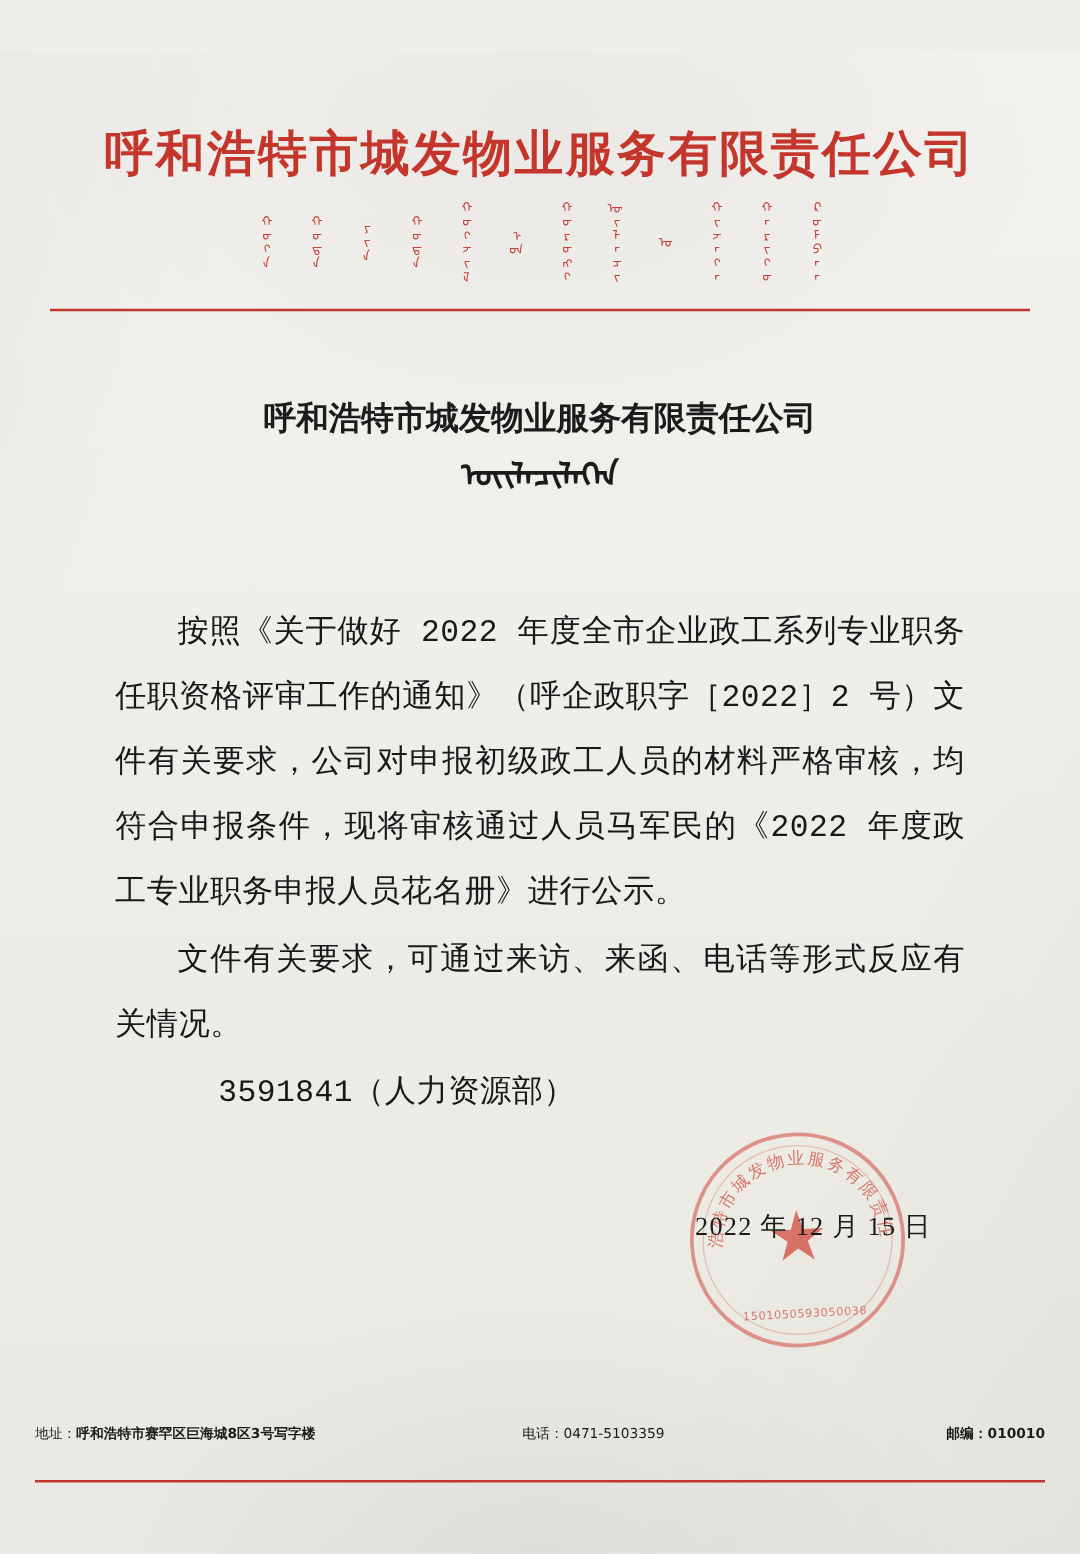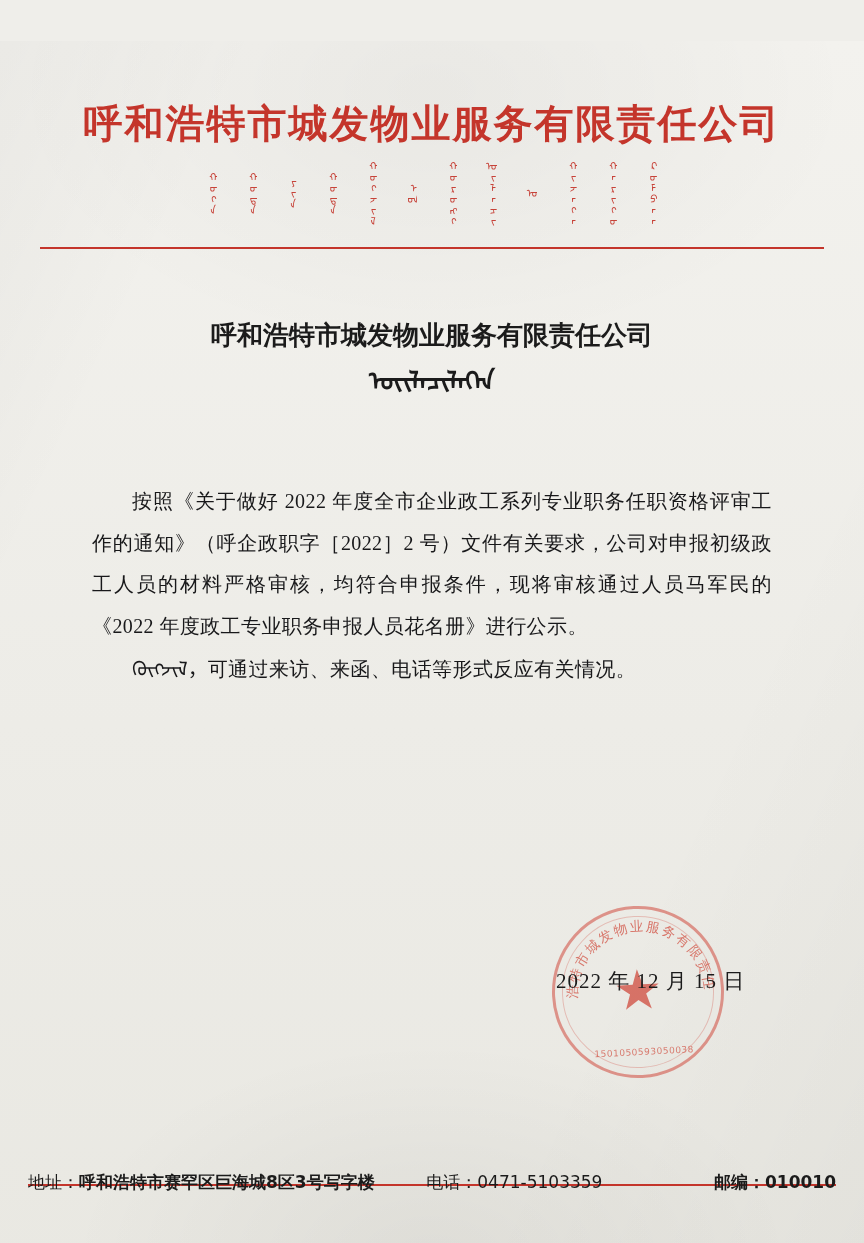--- a/index.html
+++ b/index.html
@@ -95,22 +95,22 @@
     line-height: 1.75;
   }
   .doc-title .line { display: block; }
 
   .body-text {
     position: absolute;
     left: 92px;
     top: 440px;
     width: 680px;
     color: #18181a;
-    font-family: Liberation Serif, serif;
-    font-size: 20px;
+    font-family: Liberation Mono, monospace;
+    font-size: 25px;
     line-height: 2.08;
     letter-spacing: 0.4px;
   }
   .body-text p {
     margin: 0 0 2px 0;
     text-align: justify;
     text-justify: inter-ideograph;
   }
   .indent2 { text-indent: 2em; }
   .indent-phone { padding-left: 3.3em; }
@@ -178,27 +178,27 @@
     position: absolute;
     left: 28px;
     top: 1143px;
     width: 808px;
     height: 2px;
     background: #c4352b;
   }
   .footer {
     position: absolute;
     left: 28px;
-    top: 1128px;
+    top: 1092px;
     width: 808px;
     height: 26px;
     display: flex;
     align-items: center;
     font-family: "DejaVu Sans", sans-serif;
-    font-size: 17px;
+    font-size: 11px;
     color: #1b1b1b;
   }
   .footer .addr { flex: 0 0 auto; }
   .footer .tel  { flex: 1 1 auto; text-align: center; padding-right: 60px; }
   .footer .zip  { flex: 0 0 auto; font-weight: bold; }
   .footer .bold { font-weight: bold; }
 </style>
 </head>
 <body>
 
@@ -224,21 +224,22 @@
   </div>
   <div class="header-rule"></div>
 
   <div class="doc-title">
     <span class="line">呼和浩特市城发物业服务有限责任公司</span>
     <span class="line">ᠦᠢᠯᠡᠴᠢᠯᠡᠭᠡᠨ</span>
   </div>
 
   <div class="body-text">
     <p class="indent2">按照《关于做好 2022 年度全市企业政工系列专业职务任职资格评审工作的通知》（呼企政职字［2022］2 号）文件有关要求，公司对申报初级政工人员的材料严格审核，均符合申报条件，现将审核通过人员马军民的《2022 年度政工专业职务申报人员花名册》进行公示。</p>
-    <p class="indent2">ᠬᠥᠭᠵᠢᠯ，可通过来访、来函、电话等形式反应有关情况。</p>
+    <p class="indent2">文件有关要求，可通过来访、来函、电话等形式反应有关情况。</p>
+    <p class="indent-phone">3591841（人力资源部）</p>
   </div>
 
   <div class="stamp">
     <div class="inner-ring"></div>
     <div class="arc-text">
       <svg width="172" height="172" viewBox="0 0 172 172" aria-hidden="true">
         <defs>
           <path id="arcpath" d="M 22,86 A 64,64 0 0 1 150,86"></path>
         </defs>
         <text fill="rgba(206,62,48,0.82)" font-size="13.5" font-family="DejaVu Sans, sans-serif" letter-spacing="2">

